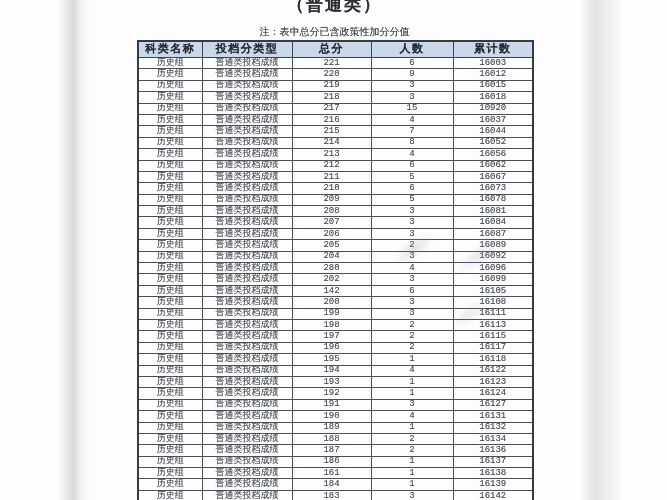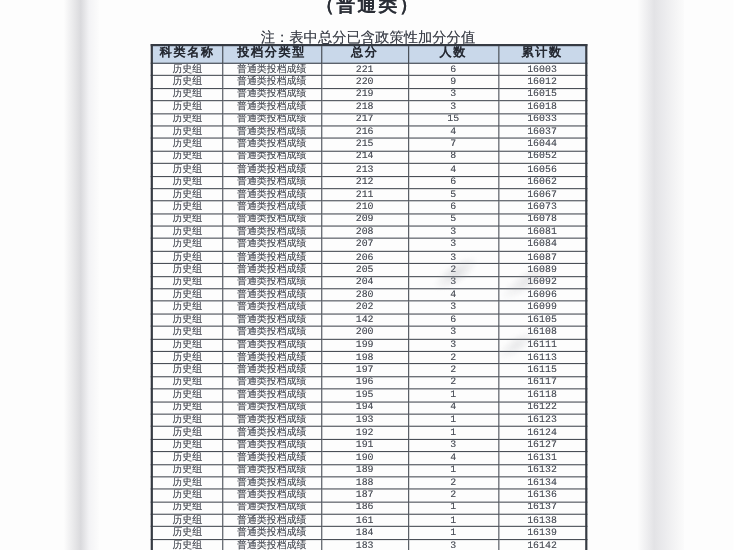--- a/index.html
+++ b/index.html
@@ -39,21 +39,21 @@
     color: #2a2e36;
     letter-spacing: 2px;
     text-shadow: 0 0 0.5px rgba(45,50,60,0.7);
   }
   .doc-note {
     position: absolute;
     top: 25px;
     left: 137px;
     width: 395px;
     text-align: center;
-    font-size: 13px;
+    font-size: 10px;
     color: #3d414a;
     text-shadow: 0 0 0.4px rgba(60,64,74,0.6);
   }
   table.score-table {
     position: absolute;
     left: 137px;
     top: 40px;
     width: 395px;
     border-collapse: collapse;
     table-layout: fixed;
@@ -156,21 +156,21 @@
           <td>普通类投档成绩</td>
           <td>218</td>
           <td>3</td>
           <td>16018</td>
         </tr>
         <tr>
           <td>历史组</td>
           <td>普通类投档成绩</td>
           <td>217</td>
           <td>15</td>
-          <td>16033</td>
+          <td>10920</td>
         </tr>
         <tr>
           <td>历史组</td>
           <td>普通类投档成绩</td>
           <td>216</td>
           <td>4</td>
           <td>16037</td>
         </tr>
         <tr>
           <td>历史组</td>

